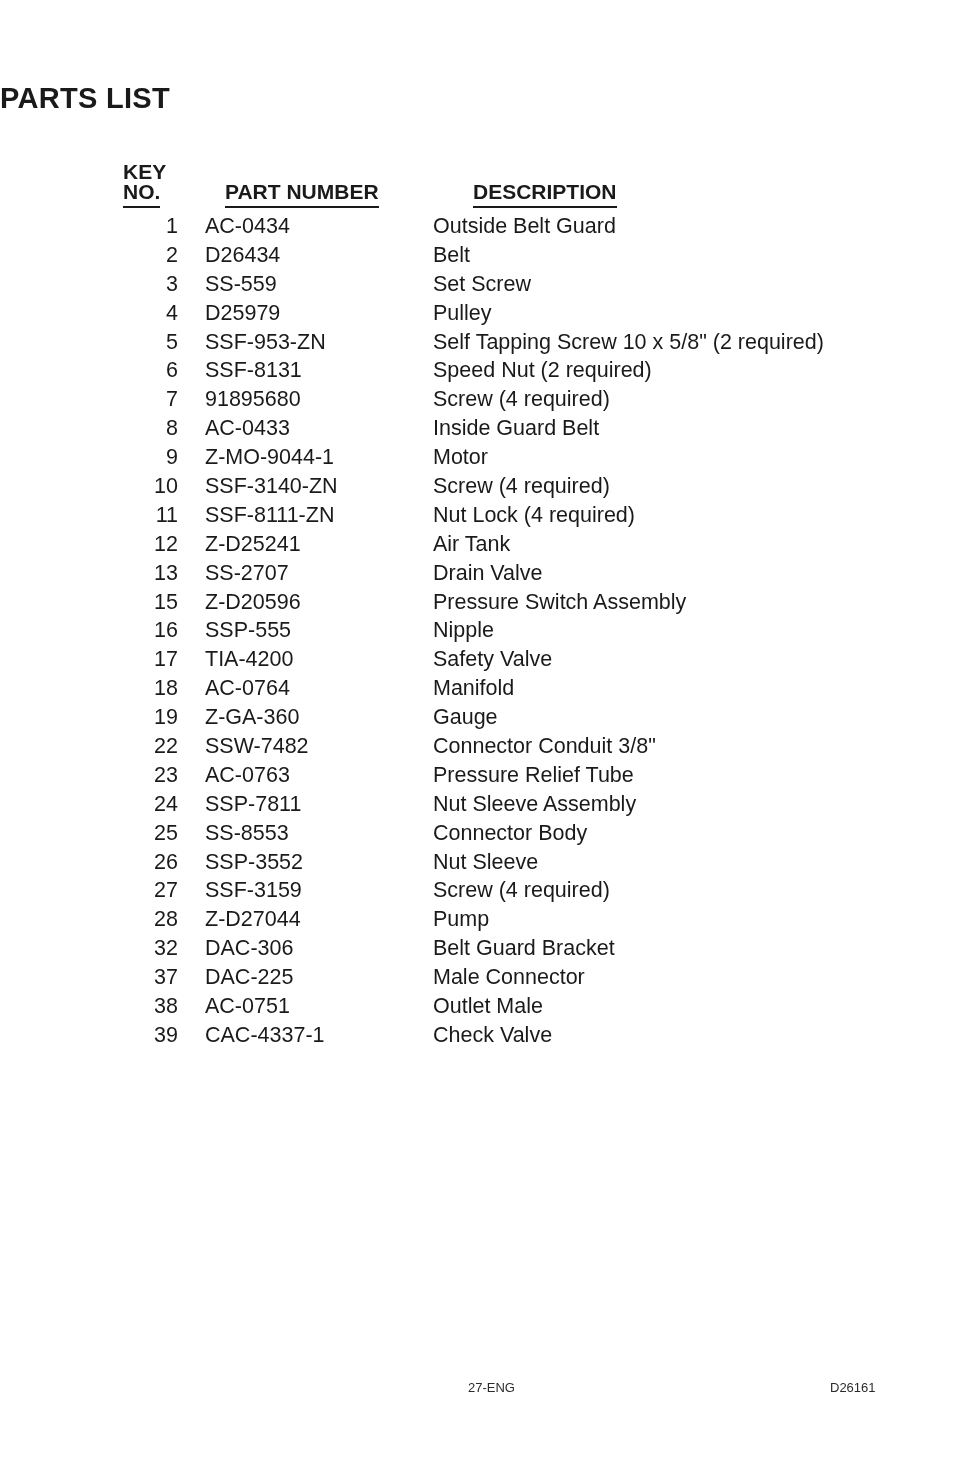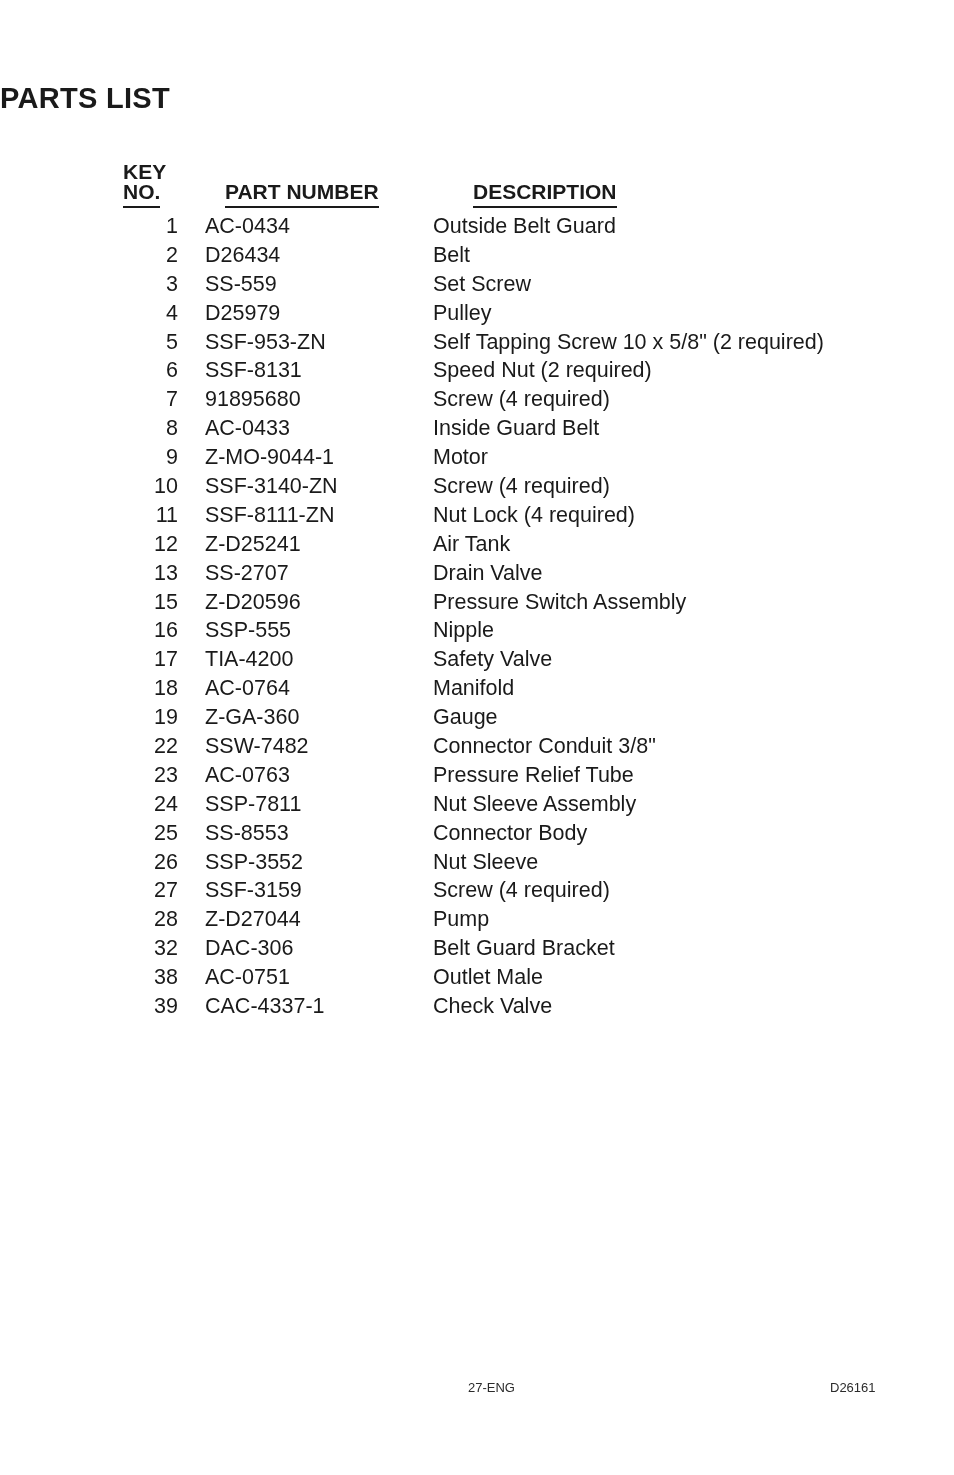--- a/index.html
+++ b/index.html
@@ -262,20 +262,25 @@
           <span class="cell col-key">28</span>
           <span class="cell col-part">Z-D27044</span>
           <span class="cell col-desc">Pump</span>
         </div>
         <div class="row">
           <span class="cell col-key">32</span>
           <span class="cell col-part">DAC-306</span>
           <span class="cell col-desc">Belt Guard Bracket</span>
         </div>
         <div class="row">
+          <span class="cell col-key">37</span>
+          <span class="cell col-part">DAC-225</span>
+          <span class="cell col-desc">Male Connector</span>
+        </div>
+        <div class="row">
           <span class="cell col-key">38</span>
           <span class="cell col-part">AC-0751</span>
           <span class="cell col-desc">Outlet Male</span>
         </div>
         <div class="row">
           <span class="cell col-key">39</span>
           <span class="cell col-part">CAC-4337-1</span>
           <span class="cell col-desc">Check Valve</span>
         </div>
       </div>

